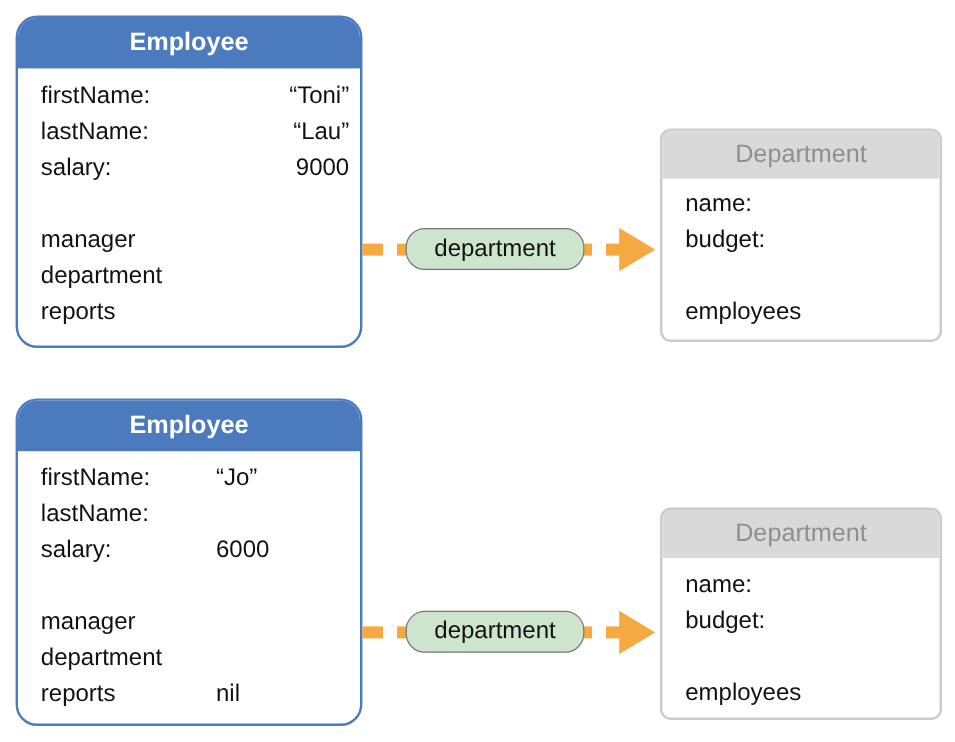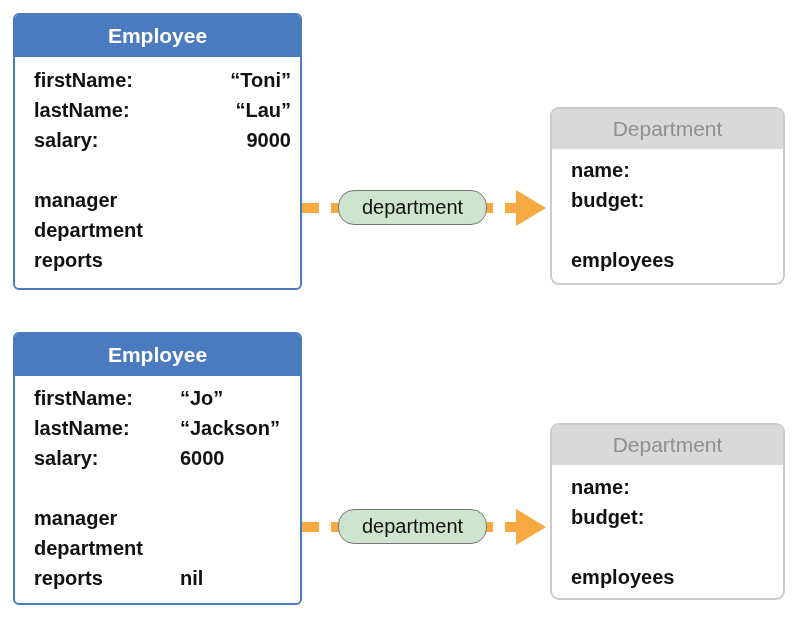--- a/index.html
+++ b/index.html
@@ -1,29 +1,29 @@
 <!DOCTYPE html>
 <html style="--employee-header: #4B7ABE; --employee-border: #4B7ABE; --department-header-bg: #D9D9D9; --department-title: #8F8F8F; --department-border: #CBCBCB; --relationship-pill-bg: #CEE5CD; --relationship-pill-border: #777777; --arrow: #F6A841;"><head>
 <meta charset="utf-8">
 <style>
   html,body{margin:0;padding:0;background:#ffffff;}
   body{font-family:"Liberation Sans","DejaVu Sans",sans-serif;color:#111;}
   .canvas{position:relative;width:796px;height:618px;background:#fff;overflow:hidden;}
 
   
-  .entity{position:absolute;box-sizing:border-box;background:#fff;border-radius:6px;overflow:hidden;}
+  .entity{position:absolute;box-sizing:border-box;background:#fff;border-radius:18px;overflow:hidden;}
   .entity.employee{border:2px solid var(--employee-border,#4B7ABE);}
   .entity.department{border:2px solid var(--department-border,#CBCBCB);border-radius:9px;}
 
   .emp-header{height:42px;line-height:42px;text-align:center;
     background:var(--employee-header,#4B7ABE);color:#fff;font-weight:bold;font-size:21px;}
   .dept-header{height:40px;line-height:40px;text-align:center;
     background:var(--department-header-bg,#D9D9D9);color:var(--department-title,#8F8F8F);font-size:21px;}
 
-  .body{padding:0 9px 0 19px;font-size:20px;font-weight:bold;}
+  .body{padding:0 9px 0 19px;font-size:20px;}
   .emp1 .body{margin-top:8px;}
   .emp2 .body{margin-top:7px;}
   .dep1 .body{margin-top:6px;}
   .dep2 .body{margin-top:7px;}
   .row{height:30px;line-height:30px;display:flex;white-space:nowrap;}
   .row.spacer{visibility:hidden;}
   .align-right .row{justify-content:space-between;}
   .align-right .val{}
   .align-cols .lbl{width:146px;flex:0 0 146px;}
 
@@ -100,21 +100,20 @@
 
   <section class="entity employee emp2 align-cols" style="left:13px;top:332px;width:289px;height:273px;">
     <header class="emp-header">Employee</header>
     <div class="body">
       <div class="row">
         <span class="lbl">firstName:</span>
         <span class="val">“Jo”</span>
       </div>
       <div class="row">
         <span class="lbl">lastName:</span>
-        <span class="val">“Jackson”</span>
       </div>
       <div class="row">
         <span class="lbl">salary:</span>
         <span class="val">6000</span>
       </div>
       <div class="row spacer"></div>
       <div class="row">
         <span class="lbl">manager</span>
         <span class="val"></span>
       </div>

